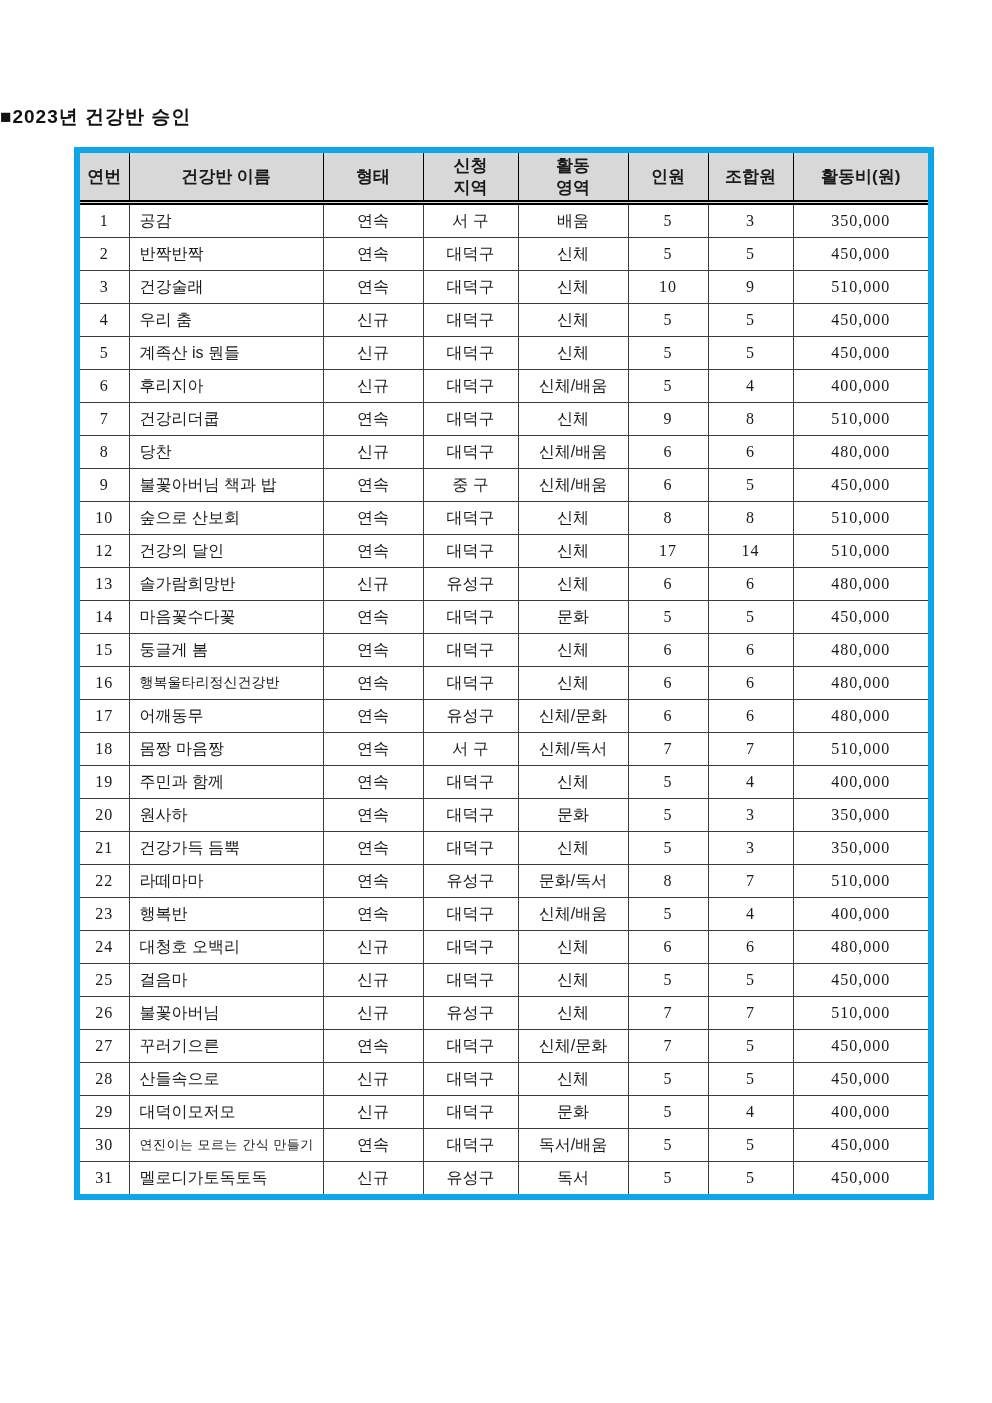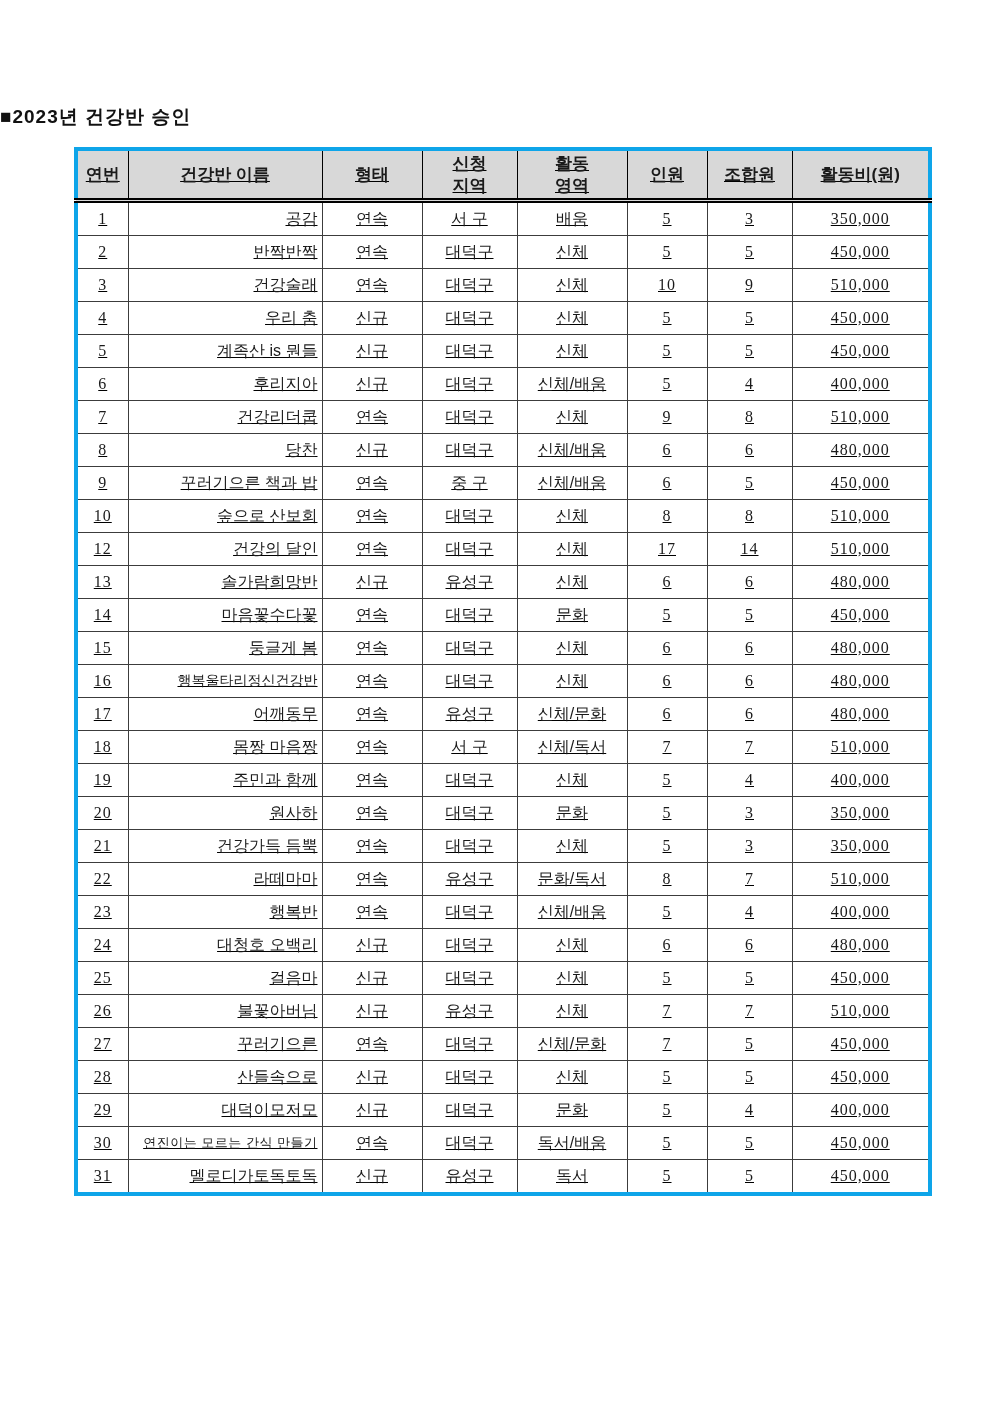--- a/index.html
+++ b/index.html
@@ -26,22 +26,21 @@
     color: #111111;
     letter-spacing: 1px;
   }
   table.approval {
     position: absolute;
     top: 147px;
     left: 74px;
     width: 854px;
     border-collapse: collapse;
     table-layout: fixed;
-    border: 4px solid #0ea5e9;
-    text-decoration: underline;
+    border: 6px solid #0ea5e9;
   }
   col.c-no     { width: 52px; }
   col.c-name   { width: 194px; }
   col.c-type   { width: 100px; }
   col.c-region { width: 95px; }
   col.c-area   { width: 110px; }
   col.c-mem    { width: 80px; }
   col.c-union  { width: 85px; }
   col.c-cost   { width: 138px; }
 
@@ -64,21 +63,21 @@
     border: 1px solid #3c3c3c;
     font-size: 16px;
     color: #1a1a1a;
     text-align: center;
     vertical-align: middle;
     padding: 0 4px;
     overflow: hidden;
     white-space: nowrap;
   }
   td.name {
-    text-align: right;
+    text-align: left;
     padding-left: 10px;
   }
   td.name.small  { font-size: 14px; }
   td.name.xsmall { font-size: 13px; letter-spacing: 0.5px; }
   td.numeric {
     font-family: "Liberation Serif", "DejaVu Serif", serif;
     letter-spacing: 1px;
   }
 </style>
 </head>
@@ -188,21 +187,21 @@
           <td class="name">당찬</td>
           <td>신규</td>
           <td>대덕구</td>
           <td>신체/배움</td>
           <td class="numeric">6</td>
           <td class="numeric">6</td>
           <td class="numeric">480,000</td>
         </tr>
         <tr>
           <td class="numeric">9</td>
-          <td class="name">꾸러기으른 책과 밥</td>
+          <td class="name">불꽃아버님 책과 밥</td>
           <td>연속</td>
           <td>중 구</td>
           <td>신체/배움</td>
           <td class="numeric">6</td>
           <td class="numeric">5</td>
           <td class="numeric">450,000</td>
         </tr>
         <tr>
           <td class="numeric">10</td>
           <td class="name">숲으로 산보회</td>

